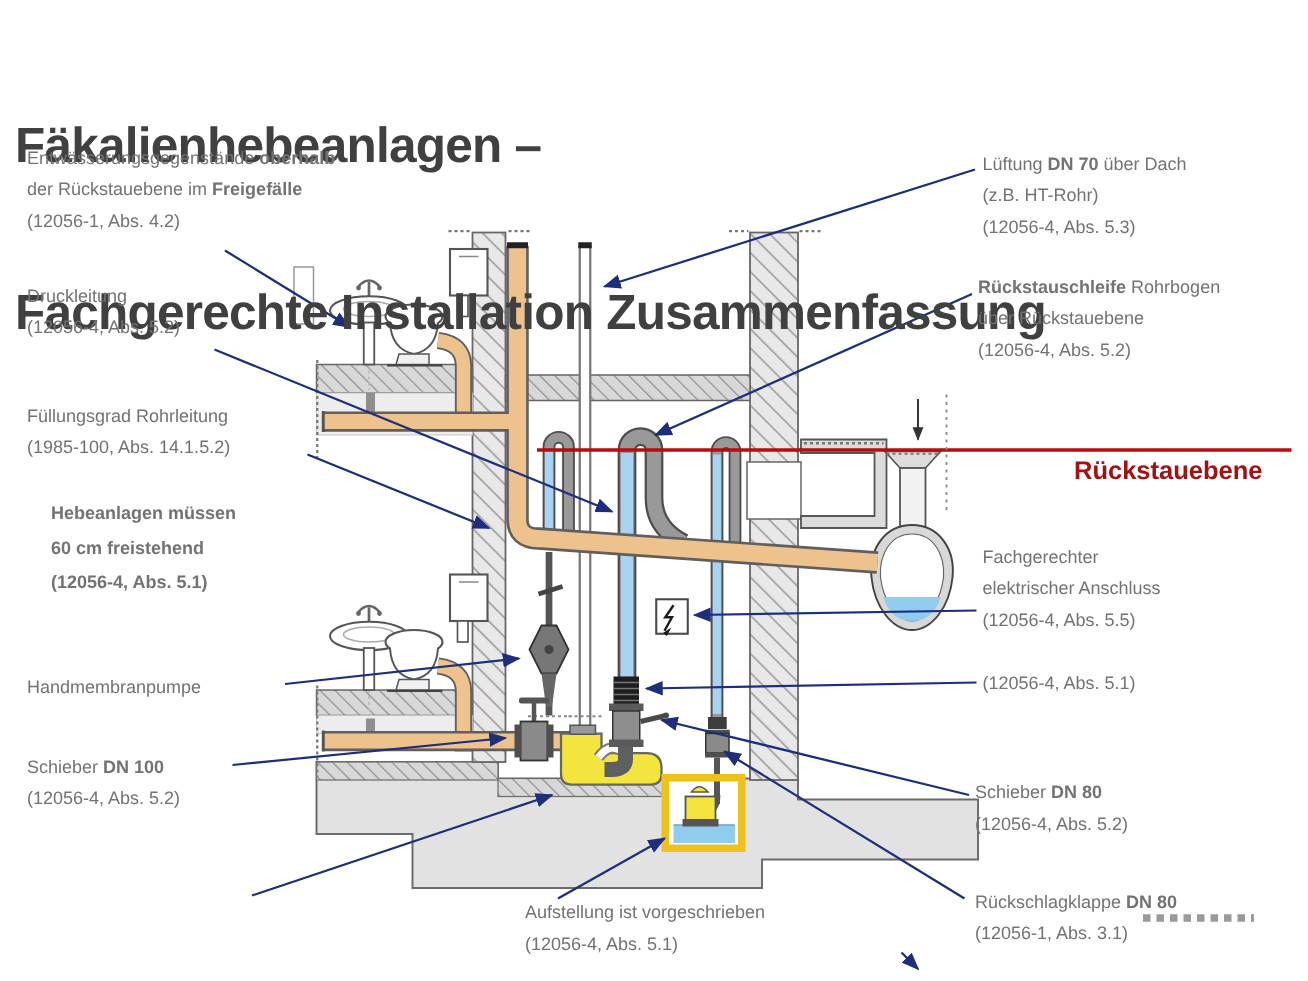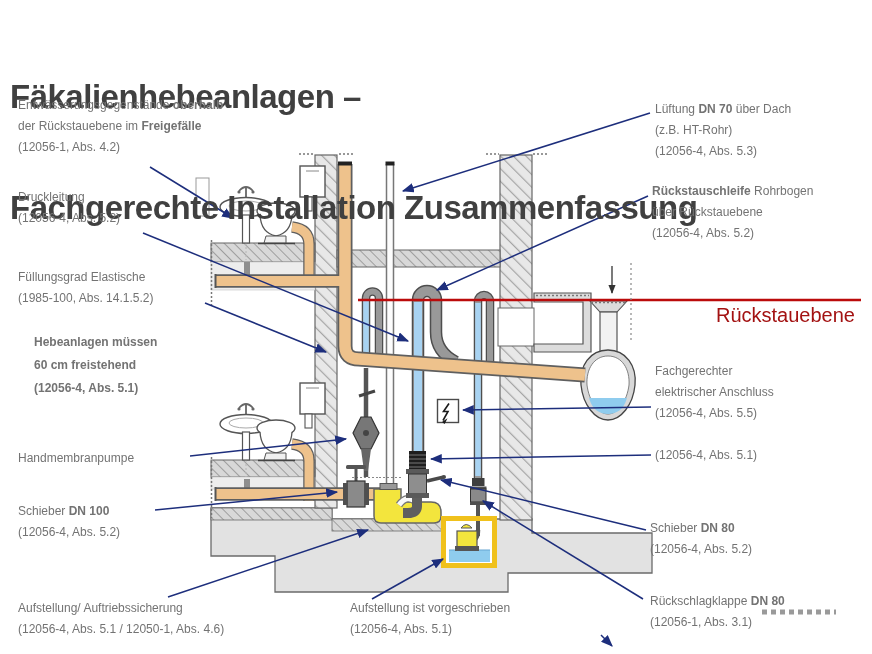--- a/index.html
+++ b/index.html
@@ -17,21 +17,21 @@
   .k-hand-pump{left:18px;top:448px}
   .k-gate-valve-100{left:18px;top:501px}
   .k-installation-buoyancy{left:18px;top:598px}
   .k-pump-sump{left:350px;top:598px}
   .k-vent-pipe{left:655px;top:99px}
   .k-backflow-loop{left:652px;top:181px}
   .k-electrical-connection{left:655px;top:361px}
   .k-elastic-connection{left:655px;top:445px}
   .k-gate-valve-80{left:650px;top:518px}
   .k-check-valve-80{left:650px;top:591px}
-  .backflow-label{position:absolute;left:716px;top:304px;font-size:20px;font-weight:normal;
+  .backflow-label{position:absolute;left:716px;top:304px;font-size:17px;font-weight:bold;
                   color:#a31212;white-space:pre;}
 </style>
 </head>
 <body>
 
 <div class="stage">
 
 <svg class="diagram" viewBox="0 0 872 654">
 <defs>
   <pattern id="hw" width="9" height="9" patternUnits="userSpaceOnUse" patternTransform="rotate(-45)">
@@ -223,25 +223,24 @@
 </g>
 </svg>
 
 <div class="page-title">
   <div>Fäkalienhebeanlagen –</div>
   <div>Fachgerechte Installation Zusammenfassung</div>
 </div>
 
 <div class="ann k-drainage-above"><div class="ann-line"><span>Entwässerungsgegenstände </span><span class="b">oberhalb</span></div><div class="ann-line"><span>der Rückstauebene im </span><span class="b">Freigefälle</span></div><div class="ann-line"><span>(12056-1, Abs. 4.2)</span></div></div>
 <div class="ann k-pressure-pipe"><div class="ann-line"><span>Druckleitung</span></div><div class="ann-line"><span>(12056-4, Abs. 5.2)</span></div></div>
-<div class="ann k-filling-degree"><div class="ann-line"><span>Füllungsgrad Elastische</span></div><div class="ann-line"><span>(1985-100, Abs. 14.1.5.2)</span></div></div>
+<div class="ann k-filling-degree"><div class="ann-line"><span>Füllungsgrad Rohrleitung</span></div><div class="ann-line"><span>(1985-100, Abs. 14.1.5.2)</span></div></div>
 <div class="ann k-lifting-clearance"><div class="ann-line"><span class="b">Hebeanlagen müssen</span></div><div class="ann-line"><span class="b">60 cm freistehend</span></div><div class="ann-line"><span class="b">(12056-4, Abs. 5.1)</span></div></div>
 <div class="ann k-hand-pump"><div class="ann-line"><span>Handmembranpumpe</span></div></div>
 <div class="ann k-gate-valve-100"><div class="ann-line"><span>Schieber </span><span class="b">DN 100</span></div><div class="ann-line"><span>(12056-4, Abs. 5.2)</span></div></div>
-<div class="ann k-installation-buoyancy"><div class="ann-line"><span>Aufstellung/ Auftriebssicherung</span></div><div class="ann-line"><span>(12056-4, Abs. 5.1 / 12050-1, Abs. 4.6)</span></div></div>
 <div class="ann k-pump-sump"><div class="ann-line"><span>Aufstellung ist vorgeschrieben</span></div><div class="ann-line"><span>(12056-4, Abs. 5.1)</span></div></div>
 <div class="ann k-vent-pipe"><div class="ann-line"><span>Lüftung </span><span class="b">DN 70</span><span> über Dach</span></div><div class="ann-line"><span>(z.B. HT-Rohr)</span></div><div class="ann-line"><span>(12056-4, Abs. 5.3)</span></div></div>
 <div class="ann k-backflow-loop"><div class="ann-line"><span class="b">Rückstauschleife</span><span> Rohrbogen</span></div><div class="ann-line"><span>über Rückstauebene</span></div><div class="ann-line"><span>(12056-4, Abs. 5.2)</span></div></div>
 <div class="ann k-electrical-connection"><div class="ann-line"><span>Fachgerechter</span></div><div class="ann-line"><span>elektrischer Anschluss</span></div><div class="ann-line"><span>(12056-4, Abs. 5.5)</span></div></div>
 <div class="ann k-elastic-connection"><div class="ann-line"><span>(12056-4, Abs. 5.1)</span></div></div>
 <div class="ann k-gate-valve-80"><div class="ann-line"><span>Schieber </span><span class="b">DN 80</span></div><div class="ann-line"><span>(12056-4, Abs. 5.2)</span></div></div>
 <div class="ann k-check-valve-80"><div class="ann-line"><span>Rückschlagklappe </span><span class="b">DN 80</span></div><div class="ann-line"><span>(12056-1, Abs. 3.1)</span></div></div>
 
 <div class="backflow-label">Rückstauebene</div>
 

